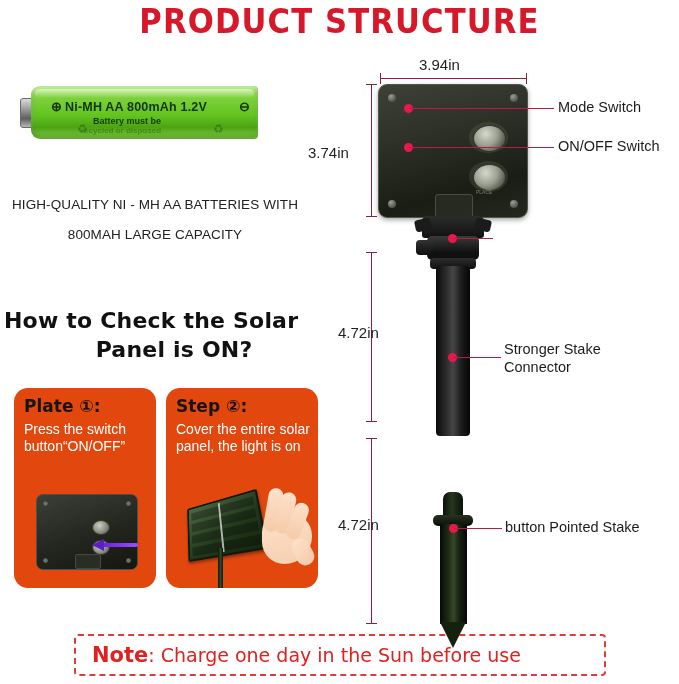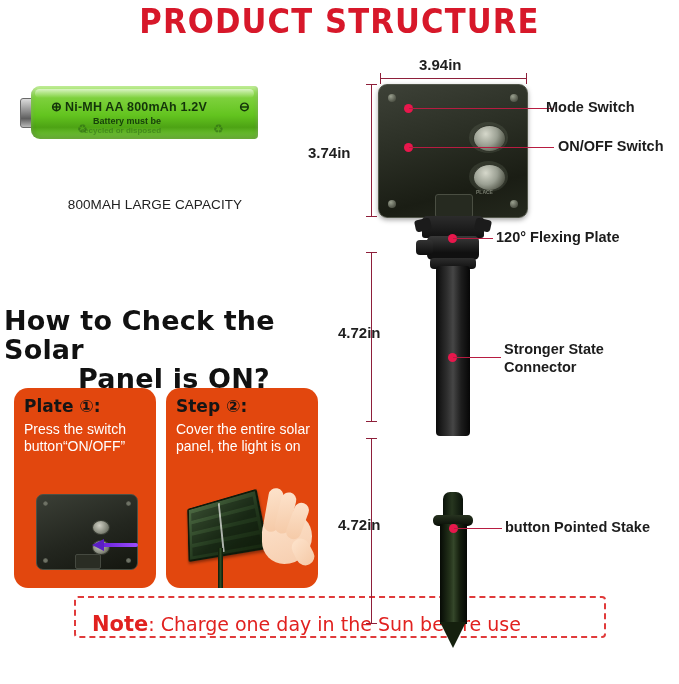--- a/index.html
+++ b/index.html
@@ -56,21 +56,21 @@
   .battery-caption{
     position:absolute;left:0;top:190px;width:310px;text-align:center;
     font-size:13.5px;line-height:30px;color:#222;letter-spacing:.1px;
   }
   .battery-caption .l2{display:block;}
 
   
   .howto{
     position:absolute;left:4px;top:306px;width:330px;
     font-family:"DejaVu Sans", sans-serif;
-    font-weight:bold;font-size:27px;line-height:29px;color:#111;letter-spacing:.2px;
+    font-weight:bold;font-size:22px;line-height:29px;color:#111;letter-spacing:.2px;
   }
   .howto .l2{display:block;text-align:center;padding-left:10px;}
 
   
   .step-card{
     position:absolute;border-radius:14px;background:#e2470e;overflow:hidden;
   }
   #step1{left:14px;top:388px;width:142px;height:200px;}
   #step2{left:166px;top:388px;width:152px;height:200px;}
   .step-title{
@@ -118,32 +118,32 @@
   .s2-palm{position:absolute;left:14px;top:26px;width:50px;height:52px;border-radius:22px 26px 30px 24px;
     background:linear-gradient(160deg,#fde3cc,#f6cdae);}
   .s2-f{position:absolute;border-radius:12px;background:linear-gradient(160deg,#fde3cc,#f5c9a6);}
   .s2-f1{left:18px;top:2px;width:15px;height:44px;transform:rotate(10deg);}
   .s2-f2{left:30px;top:6px;width:15px;height:42px;transform:rotate(14deg);}
   .s2-f3{left:42px;top:16px;width:15px;height:38px;transform:rotate(20deg);}
   .s2-thumb{left:46px;top:52px;width:18px;height:28px;transform:rotate(-28deg);}
 
   
   .note-box{
-    position:absolute;left:74px;top:596px;width:528px;height:38px;
+    position:absolute;left:74px;top:634px;width:528px;height:38px;
     border:2px dashed #e03b3b;border-radius:4px;background:#fff;
-    display:flex;align-items:flex-end;
+    display:flex;align-items:center;
   }
   .note-text{
     padding-left:16px;color:#e1211f;font-size:19px;white-space:nowrap;
     font-family:"DejaVu Sans", sans-serif;
   }
   .note-text b{font-weight:bold;font-size:21px;}
 
   
-  .diagram{position:absolute;left:300px;top:56px;width:379px;height:580px;font-weight:bold;}
+  .diagram{position:absolute;left:300px;top:56px;width:379px;height:580px;}
 
   
   .dim-h{position:absolute;height:1px;background:#8e1f3a;}
   .dim-v{position:absolute;width:1px;background:#8e1f3a;}
   .tick-v{position:absolute;width:1px;height:11px;background:#8e1f3a;}
   .tick-h{position:absolute;height:1px;width:11px;background:#8e1f3a;}
   .dim-label{position:absolute;font-size:15px;color:#1f1f1f;white-space:nowrap;}
 
   
   .panel{
@@ -230,20 +230,21 @@
       <div class="bat-line1">Ni-MH  AA   800mAh 1.2V</div>
       <div class="bat-minus">⊖</div>
       <div class="bat-line2">Battery must be</div>
       <div class="bat-line3">recycled or disposed</div>
       <div class="bat-icon left">♻</div>
       <div class="bat-icon right">♻</div>
     </div>
   </div>
 
   <div class="battery-caption">
+    <span>HIGH-QUALITY NI - MH AA BATTERIES WITH</span>
     <span class="l2">800MAH LARGE CAPACITY</span>
   </div>
 
   <div class="howto">
     <span>How to Check the Solar</span>
     <span class="l2">Panel is ON?</span>
   </div>
 
   <div class="step-card" id="step1">
     <div class="step-title">Plate ①:</div>
@@ -337,34 +338,33 @@
     <div class="collar"></div>
     <div class="pole"></div>
 
     <div class="stake-tip"></div>
     <div class="stake-collar"></div>
     <div class="stake-body"></div>
     <div class="stake-point"></div>
 
     <div class="callout-dot" style="left:104px;top:48px;"></div>
     <div class="callout-line" style="left:109px;top:52px;width:145px;"></div>
-    <div class="callout-text" style="left:246px;top:43px;">Mode Switch</div>
+    <div class="callout-text" style="left:258px;top:43px;">Mode Switch</div>
 
     <div class="callout-dot" style="left:104px;top:87px;"></div>
     <div class="callout-line" style="left:109px;top:91px;width:145px;"></div>
     <div class="callout-text" style="left:258px;top:82px;">ON/OFF Switch</div>
 
     <div class="callout-dot" style="left:148px;top:178px;"></div>
     <div class="callout-line" style="left:153px;top:182px;width:40px;"></div>
-    <div class="callout-text" style="left:196px;top:173px;">120°  Flexing Plate</div>
 
     <div class="callout-dot" style="left:148px;top:297px;"></div>
     <div class="callout-line" style="left:153px;top:301px;width:48px;"></div>
     <div class="callout-text two" style="left:204px;top:284px;">
-      <span>Stronger State</span><br>
+      <span>Stronger Stake</span><br>
       <span>Connector</span>
     </div>
 
     <div class="callout-dot" style="left:149px;top:468px;"></div>
     <div class="callout-line" style="left:154px;top:472px;width:48px;"></div>
     <div class="callout-text" style="left:205px;top:463px;">button Pointed Stake</div>
 
   </div>
 
 </div>

